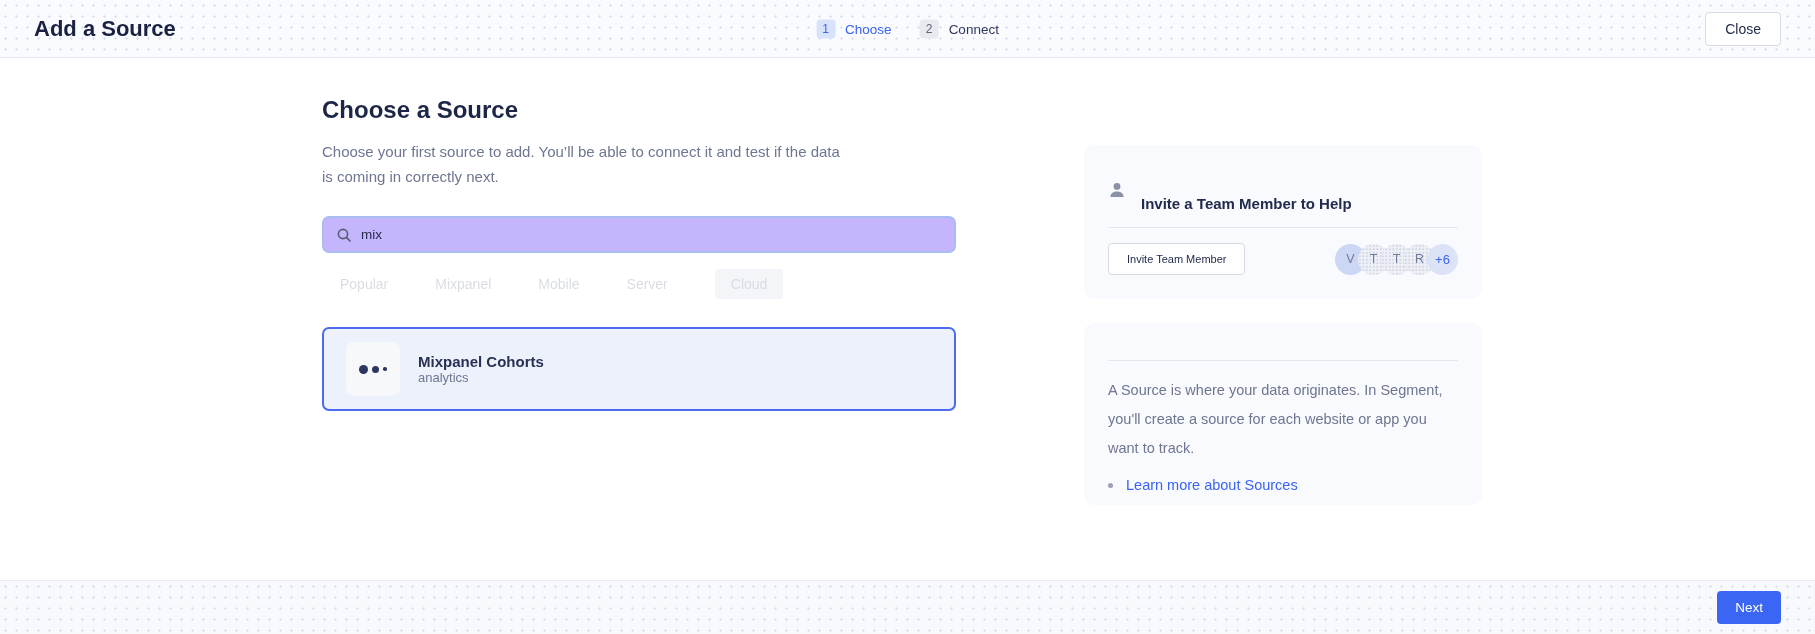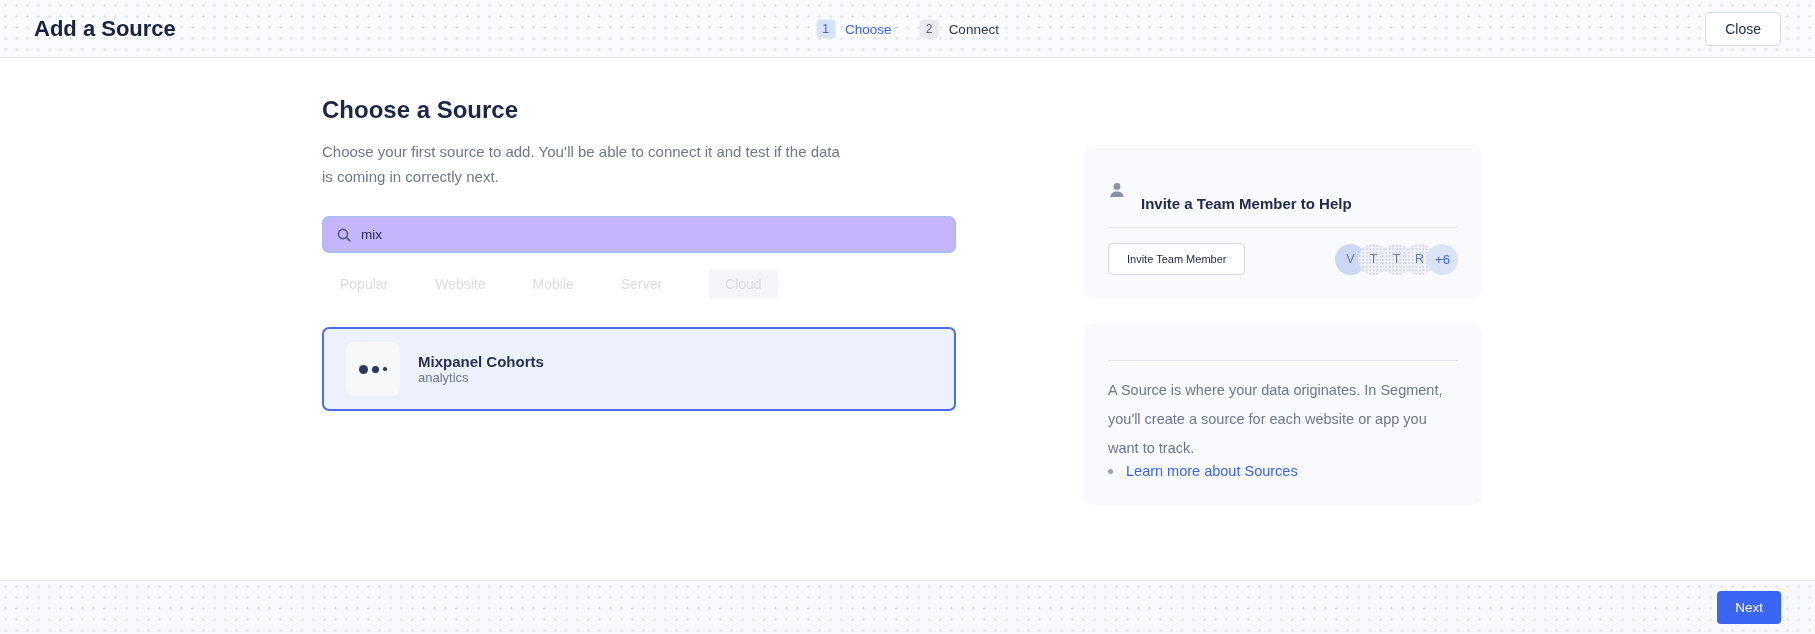--- a/index.html
+++ b/index.html
@@ -161,21 +161,21 @@
     margin-left: -8px;
   }
   .avatar:first-child { margin-left: 0; }
   .avatar.solid { background: #ccd7f5; }
   .avatar.dotted {
     background-color: #eef0f6;
     background-image: radial-gradient(circle, #cfd4e4 0.8px, rgba(0,0,0,0) 1px);
     background-size: 3.5px 3.5px;
   }
   .avatar.more { background: #dde3f7; color: #3b63f3; font-size: 13px; }
-  .resource-list { list-style: none; }
+  .resource-list { margin-top: 14px; list-style: none; }
   .resource-list li { display: flex; align-items: center; gap: 13px; font-size: 14.5px; }
   .bullet-dot { width: 5px; height: 5px; border-radius: 50%; background: #9aa1b5; flex: 0 0 auto; }
   .resource-link { color: #3b63f3; text-decoration: none; cursor: pointer; }
 
   
   .bottombar {
     flex: 0 0 54px;
     height: 54px;
     border-top: 1px solid #e8ebf3;
     background-color: #f8f9fd;
@@ -223,21 +223,21 @@
     <div class="search-box">
       <svg width="16" height="16" viewBox="0 0 16 16" fill="none">
         <circle cx="7" cy="7" r="4.6" stroke="#555c73" stroke-width="1.6"></circle>
         <line x1="10.6" y1="10.6" x2="14" y2="14" stroke="#555c73" stroke-width="1.6" stroke-linecap="round"></line>
       </svg>
       <input class="search-input" type="text" value="mix" style="">
     </div>
 
     <div class="filter-tabs">
       <span class="filter-tab">Popular</span>
-      <span class="filter-tab">Website</span>
+      <span class="filter-tab">Mixpanel</span>
       <span class="filter-tab">Mobile</span>
       <span class="filter-tab">Server</span>
       <span class="filter-tab selected">Cloud</span>
     </div>
 
     <div class="source-card">
       <div class="logo-tile">
         <span class="logo-dot d1"></span>
           <span class="logo-dot d2"></span>
           <span class="logo-dot d3"></span>

